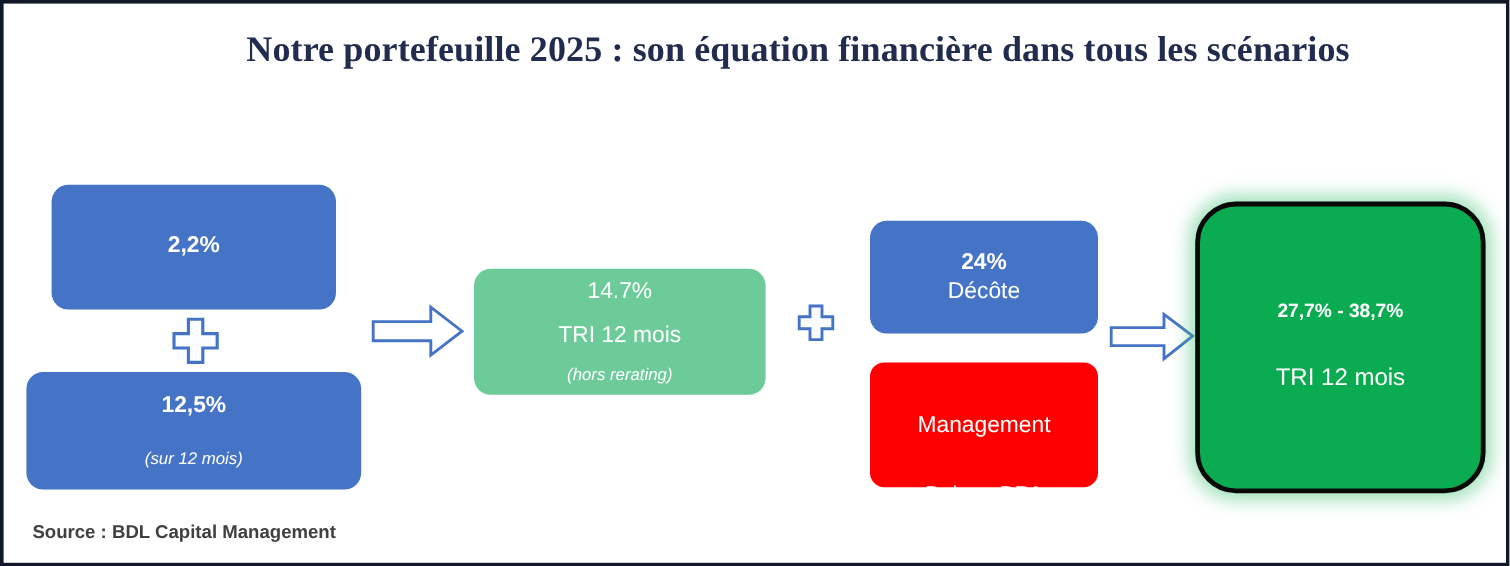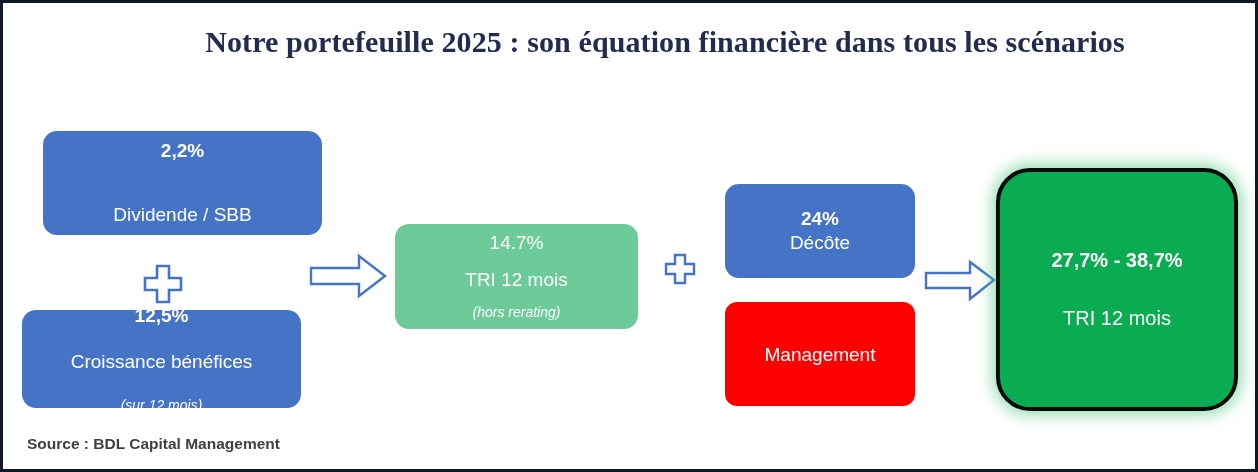--- a/index.html
+++ b/index.html
@@ -82,28 +82,28 @@
     border-radius: 34px;
     border: 4px solid #090909;
     box-shadow: 0 0 14px 5px rgba(80, 200, 130, 0.55);
   }
 
   
   .node-green-light .big { font-weight: normal; }
 
   
   .node-green-dark .big {
-    font-size: 20px;
+    font-size: 16px;
     font-weight: bold;
     margin-bottom: 34px;
   }
   .node-green-dark .mid { font-size: 20px; }
 
   
-  #box-dividend      { left: 40px;  top: 128px; width: 279px; height: 104px; gap: 40px; }
+  #box-dividend      { left: 40px;  top: 151px; width: 237px; height: 104px; gap: 40px; }
   #box-growth        { left: 19px;  top: 307px; width: 279px; height: 98px; gap: 22px;  }
   #box-tri           { left: 392px; top: 221px; width: 243px; height: 105px; gap: 12px; }
   #box-decote        { left: 722px; top: 161px; width: 190px; height: 94px; margin-top: 20px;  }
   #box-recession     { left: 722px; top: 299px; width: 190px; height: 104px; gap: 36px; }
   #box-final         { left: 993px; top: 165px; width: 242px; height: 243px; }
 
   
   .plus {
     position: absolute;
   }
@@ -130,32 +130,30 @@
 </style>
 </head>
 <body>
 
 <div class="figure">
 
   <div class="title">Notre portefeuille 2025 : son équation financière dans tous les scénarios</div>
 
   <div class="node node-blue" id="box-dividend">
     <div class="big">2,2%</div>
-    <div class="mid">Dividende / SBB</div>
   </div>
 
   <div class="plus" id="plus-left">
     <svg viewBox="0 0 42 42" width="42" height="42" aria-hidden="true">
       <polygon points="15,3 27,3 27,15 39,15 39,27 27,27 27,39 15,39 15,27 3,27 3,15 15,15" fill="#fbfcfe" stroke="#4573c6" stroke-width="2.6"></polygon>
     </svg>
   </div>
 
   <div class="node node-blue" id="box-growth">
     <div class="big">12,5%</div>
-    <div class="mid">Croissance bénéfices</div>
     <div class="sub">(sur 12 mois)</div>
   </div>
 
   <div class="arrow" id="arrow-1">
     <svg viewBox="0 0 78 48" width="78" height="48" aria-hidden="true">
       <polygon points="2,16 50,16 50,4 76,24 50,44 50,32 2,32" fill="#ffffff" stroke="#4573c6" stroke-width="2.4" stroke-linejoin="miter"></polygon>
     </svg>
   </div>
 
   <div class="node node-green-light" id="box-tri">

